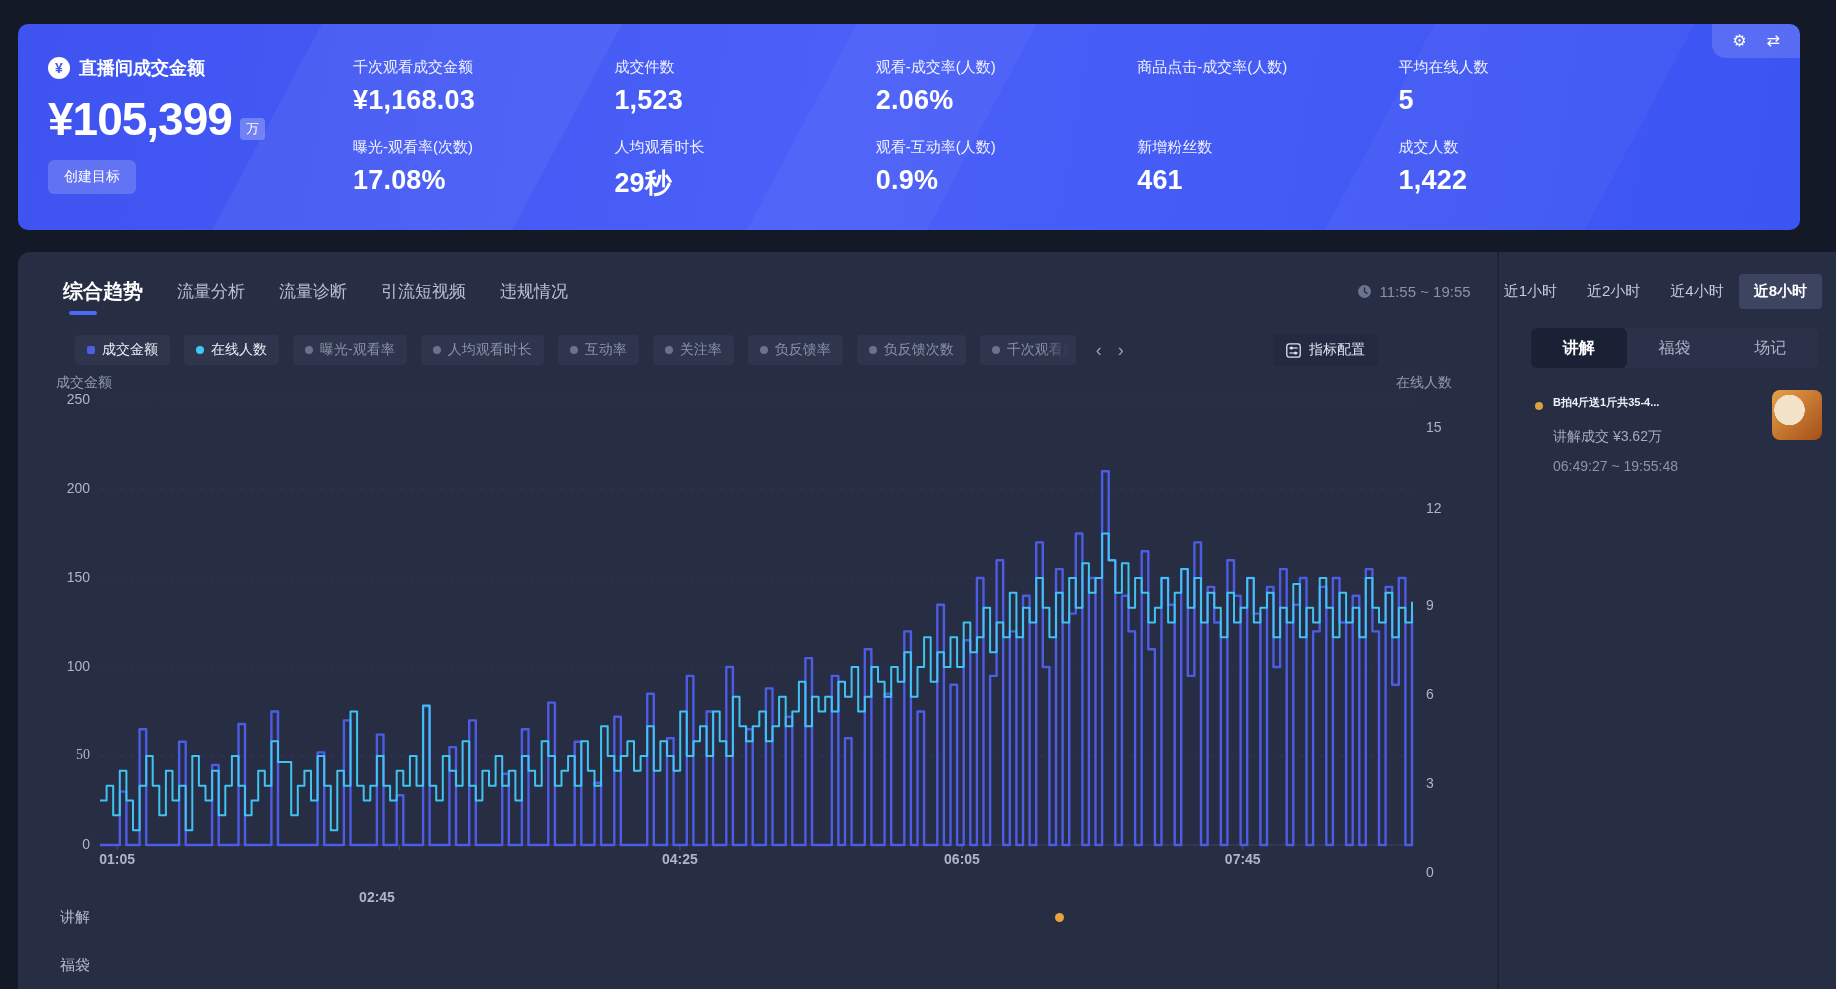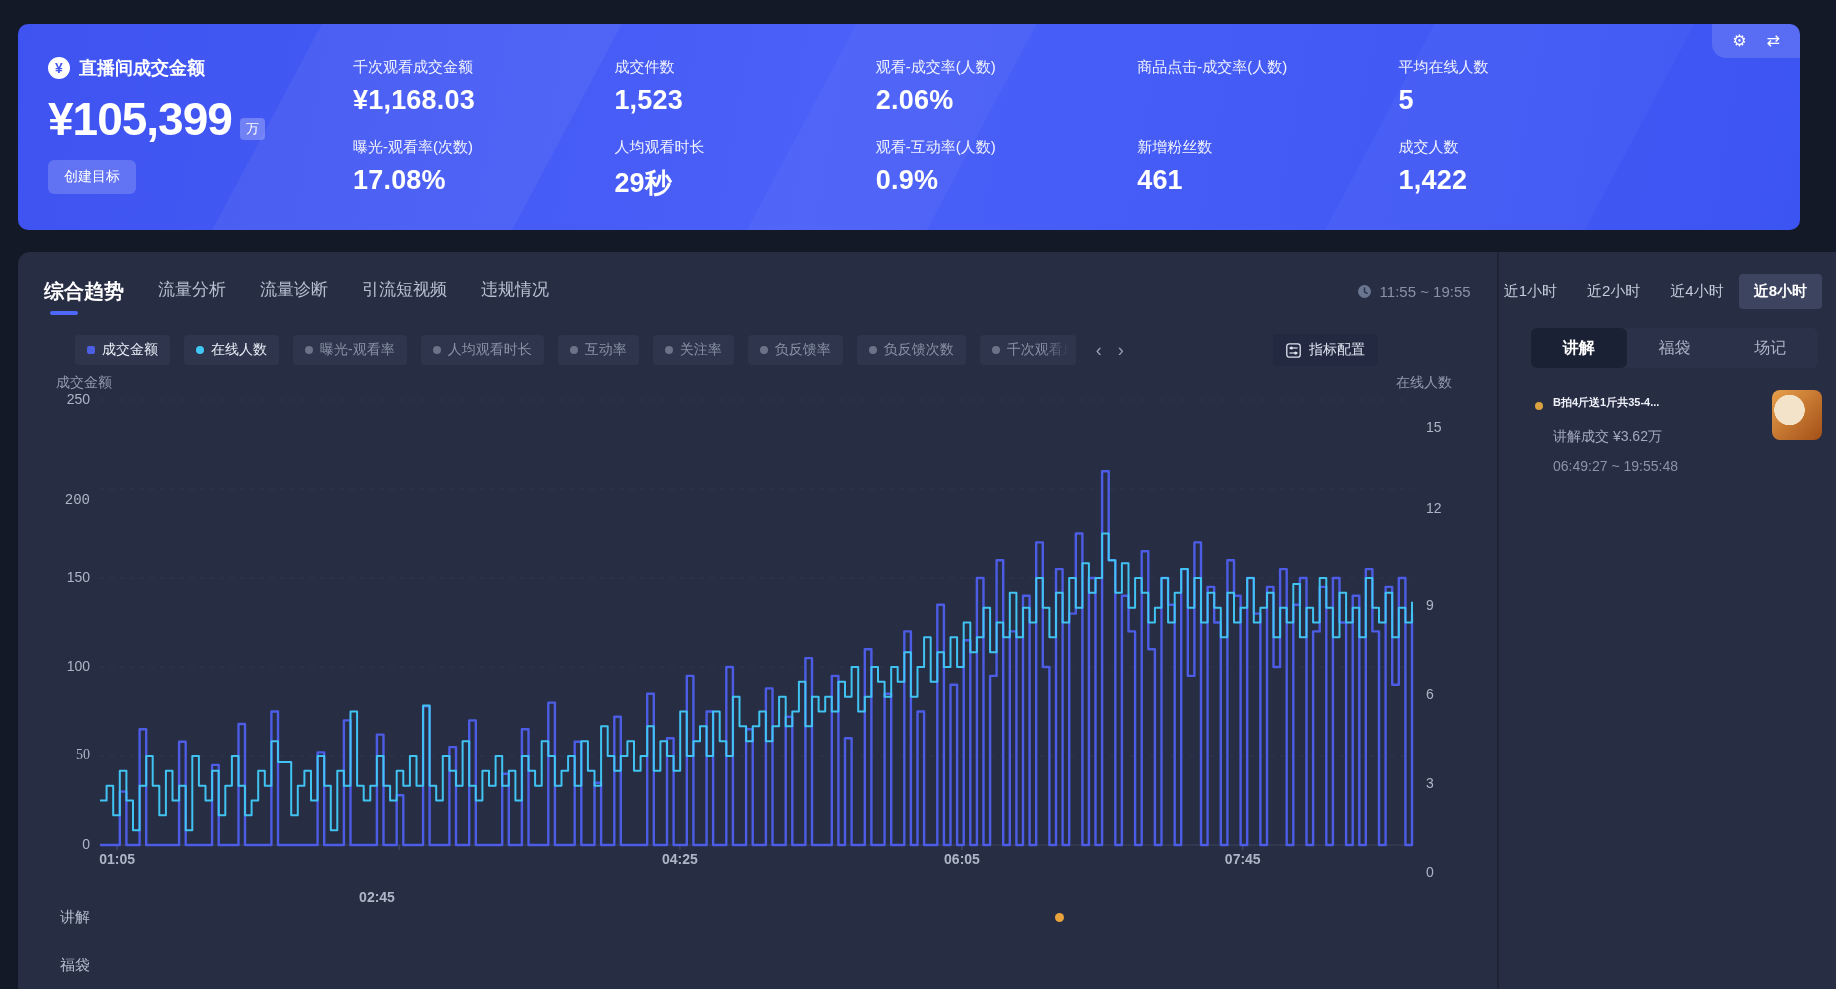--- a/index.html
+++ b/index.html
@@ -159,21 +159,21 @@
 
   <div class="corner-pill" id="cornerPill">
       <span>⚙</span>
       <span>⇄</span>
     </div>
 </div>
 
 <div class="panel">
 
   <div class="tabs-row">
-    <div id="tabsHolder" style="display:flex;align-items:flex-start;">
+    <div id="tabsHolder" style="display:flex;align-items:center;margin-left:19px;">
         <div class="tab active">综合趋势</div>
         <div class="tab">流量分析</div>
         <div class="tab">流量诊断</div>
         <div class="tab">引流短视频</div>
         <div class="tab">违规情况</div>
       </div>
     <div class="time-filter">
       <span style="display:inline-flex;">
         <svg width="15" height="15" viewBox="0 0 15 15">
             <circle cx="7.5" cy="7.5" r="6.5" fill="#6a7590"></circle>
@@ -246,21 +246,21 @@
     <span>指标配置</span>
   </div>
 
   <div class="axis-title yl-title">成交金额</div>
   <div class="axis-title yr-title">在线人数</div>
   <div id="yTicksLeft">
       <div class="ytick left" style="top: 584px;">0</div>
       <div class="ytick left" style="top: 495px; font-family: Liberation Serif, serif;">50</div>
       <div class="ytick left" style="top: 406px;">100</div>
       <div class="ytick left" style="top: 317px;">150</div>
-      <div class="ytick left" style="top: 240px; font-family: Liberation Mono, monospace;">200</div>
+      <div class="ytick left" style="top: 228px;">200</div>
       <div class="ytick left" style="top: 139px;">250</div>
     </div>
   <div id="yTicksRight">
       <div class="ytick right" style="top: 584px;">0</div>
       <div class="ytick right" style="top: 495px;">3</div>
       <div class="ytick right" style="top: 406px;">6</div>
       <div class="ytick right" style="top: 317px;">9</div>
       <div class="ytick right" style="top: 220px;">12</div>
       <div class="ytick right" style="top: 139px;">15</div>
     </div>

